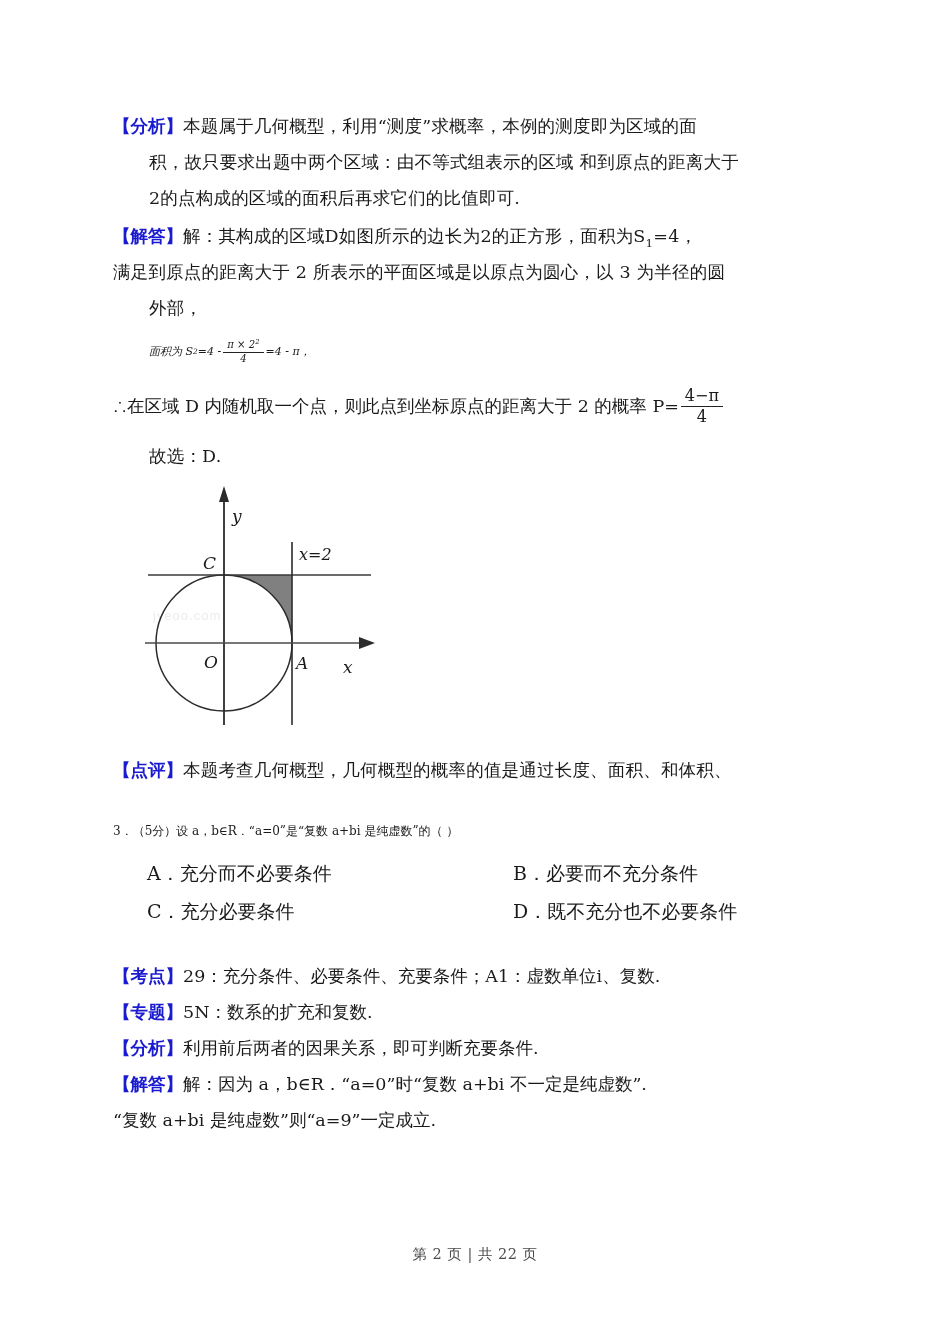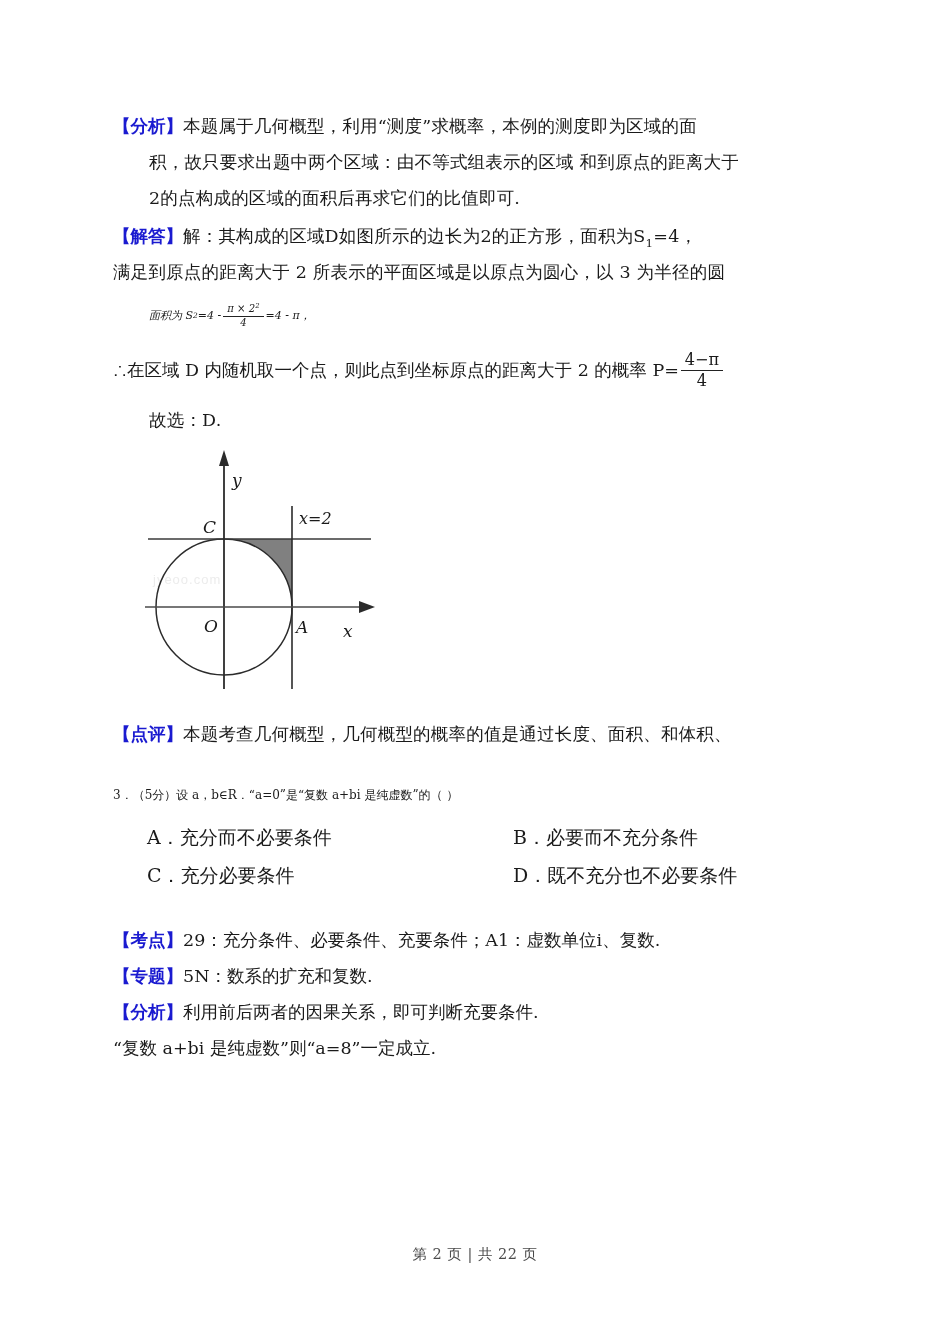--- a/index.html
+++ b/index.html
@@ -159,20 +159,21 @@
 
     <div class="para">
       <span class="line"><span class="tag">【分析】</span><span>本题属于几何概型，利用“测度”求概率，本例的测度即为区域的面</span></span>
       <span class="ln-indent">积，故只要求出题中两个区域：由不等式组表示的区域 和到原点的距离大于</span>
       <span class="ln-indent">2的点构成的区域的面积后再求它们的比值即可.</span>
     </div>
 
     <div class="para" style="margin-top:2px;">
       <span class="line"><span class="tag">【解答】</span><span>解：其构成的区域D如图所示的边长为2的正方形，面积为S</span><sub>1</sub><span>=4，</span></span>
       <span class="ln-flat">满足到原点的距离大于 2 所表示的平面区域是以原点为圆心，以 3 为半径的圆</span>
+      <span class="ln-indent">外部，</span>
     </div>
 
     <div class="formula-row">
       <span>面积为 S</span>
         <sub>2</sub>
         <span>=4 -</span>
       <span class="frac">
         <span class="num"><span>π × 2</span><sup>2</sup></span>
         <span class="den">4</span>
       </span>
@@ -234,20 +235,21 @@
         <div class="opt-row">
           <div class="opt-cell"><span>C．</span><span>充分必要条件</span></div>
           <div class="opt-cell"><span>D．</span><span>既不充分也不必要条件</span></div>
         </div>
       </div>
 
       <div class="meta-block">
         <div class="meta-line"><span class="tag">【考点】</span><span>29：充分条件、必要条件、充要条件；A1：虚数单位i、复数.</span></div>
         <div class="meta-line"><span class="tag">【专题】</span><span>5N：数系的扩充和复数.</span></div>
         <div class="meta-line"><span class="tag">【分析】</span><span>利用前后两者的因果关系，即可判断充要条件.</span></div>
-        <div class="meta-line">“复数 a+bi 是纯虚数”则“a=8”一定成立.</div>
+        <div class="meta-line"><span class="tag">【解答】</span><span>解：因为 a，b∈R．“a=0”时“复数 a+bi 不一定是纯虚数”.</span></div>
+        <div class="meta-line">“复数 a+bi 是纯虚数”则“a=9”一定成立.</div>
       </div>
     </div>
 
   </div>
 
   <div class="footer">第 2 页 | 共 22 页</div>
 </div>
 
 </body></html>

